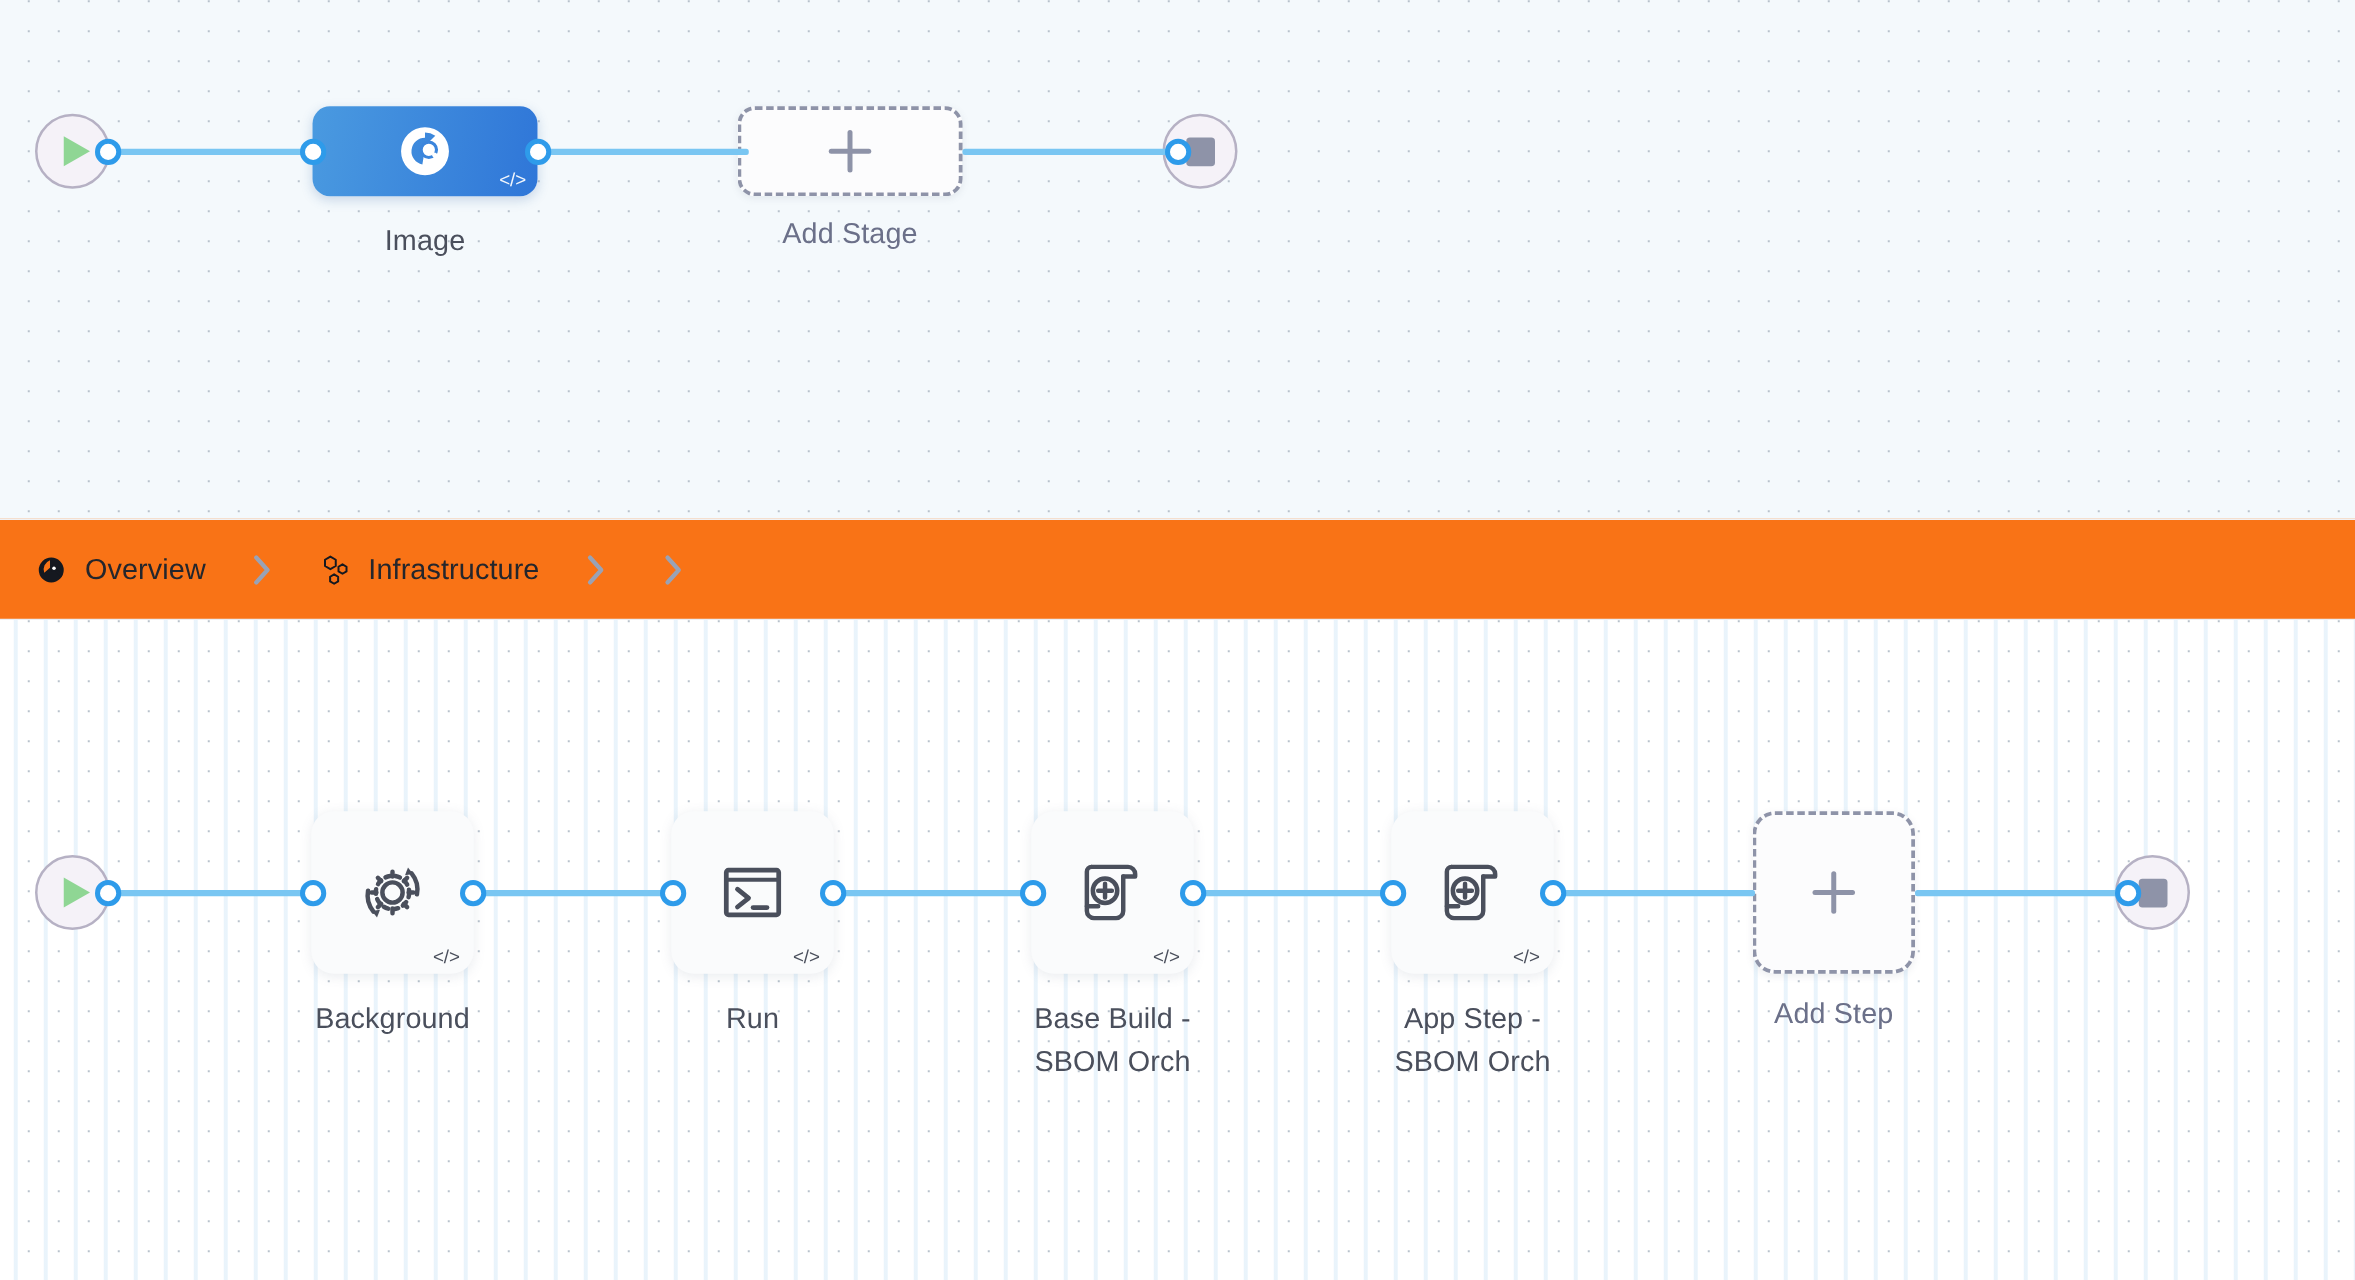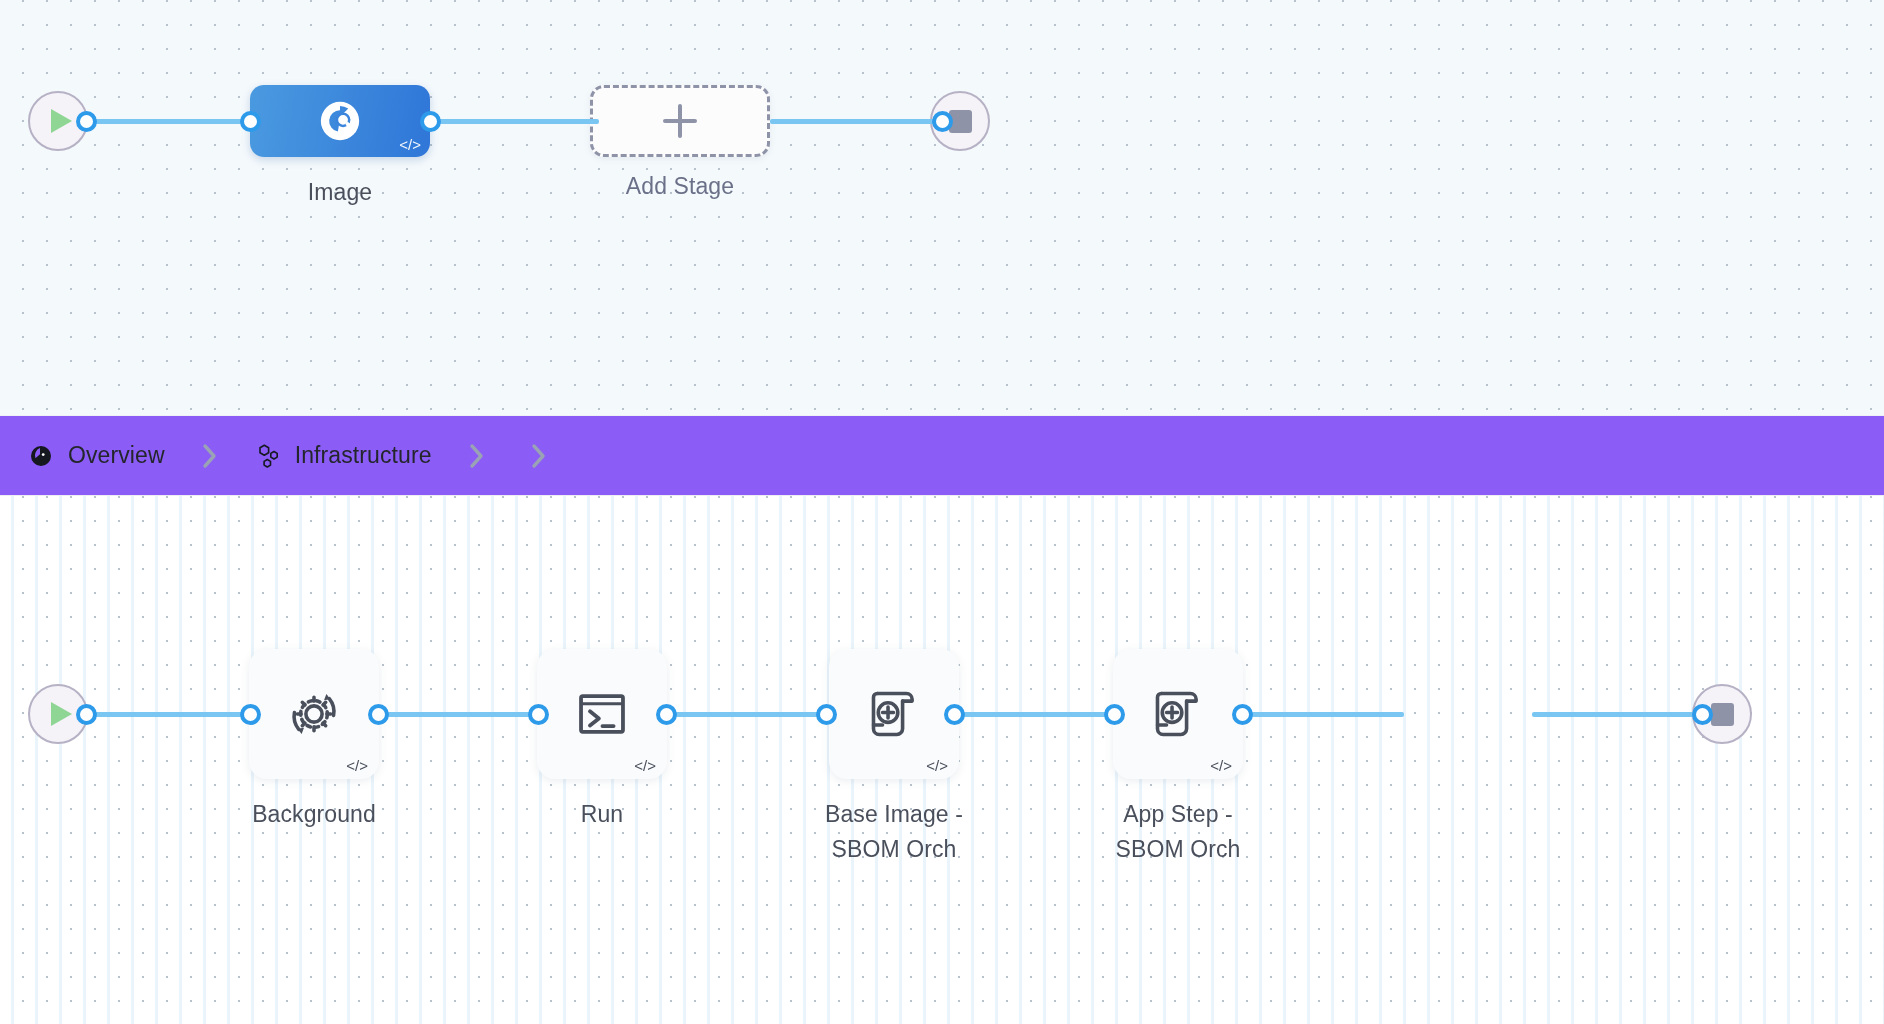--- a/index.html
+++ b/index.html
@@ -44,21 +44,21 @@
     background-position: 11px 0, 11px 13px;
   }
 
   
   #tab-bar {
     position: absolute;
     left: 0;
     top: 415px;
     width: 1884px;
     height: 81px;
-    background: #8b5cf6;
+    background: #f97316;
     border-top: 1px solid #f0f1f3;
     border-bottom: 1px solid #eceef1;
     display: flex;
     align-items: center;
     padding-left: 14px;
     box-sizing: border-box;
   }
   .tab {
     display: flex;
     align-items: center;
@@ -352,21 +352,21 @@
         <g fill="none" stroke="#4a4f5c" stroke-width="1.5" stroke-linecap="round" stroke-linejoin="round">
           <path d="M6 4.4 H18.2 a2.4 2.4 0 0 1 2.4 2.4 v0.8 H16.6"></path>
           <path d="M6 4.4 a1.6 1.6 0 0 0-1.6 1.6 V17.6 h3.8"></path>
           <path d="M16.6 7.6 V19.2 a2.4 2.4 0 0 1-2.4 2.4 H6.8 a2.4 2.4 0 0 1-2.4-2.4 v-1.6"></path>
           <circle cx="10.5" cy="12.4" r="4.1"></circle>
           <path d="M10.5 10.1 v4.6 M8.2 12.4 h4.6"></path>
         </g>
       </svg>
       <span class="code-badge">&lt;/&gt;</span>
     </div>
-    <div class="node-label">Base Image -
+    <div class="node-label">Base Build -
 SBOM Orch</div>
   </div>
   <div class="port" style="left:816px; top:208px;"></div>
   <div class="port" style="left:944px; top:208px;"></div>
 
   <div class="node" style="left:1113px; top:153px;">
     <div class="step-box">
       <svg width="62" height="62" viewBox="0 0 26 26">
         <g fill="none" stroke="#4a4f5c" stroke-width="1.5" stroke-linecap="round" stroke-linejoin="round">
           <path d="M6 4.4 H18.2 a2.4 2.4 0 0 1 2.4 2.4 v0.8 H16.6"></path>
@@ -377,20 +377,26 @@
         </g>
       </svg>
       <span class="code-badge">&lt;/&gt;</span>
     </div>
     <div class="node-label">App Step -
 SBOM Orch</div>
   </div>
   <div class="port" style="left:1104px; top:208px;"></div>
   <div class="port" style="left:1232px; top:208px;"></div>
 
+  <div class="node" style="left:1402px; top:153px;">
+    <div class="add-box step">
+      <div class="plus"></div>
+    </div>
+    <div class="node-label muted" style="margin-top:14px;">Add Step</div>
+  </div>
 
   <div class="node" style="left:1692px; top:188px;">
     <div class="term-circle">
       <div class="stop-sq"></div>
     </div>
   </div>
   <div class="port" style="left:1692px; top:208px;"></div>
 </div>
 
 </body></html>

